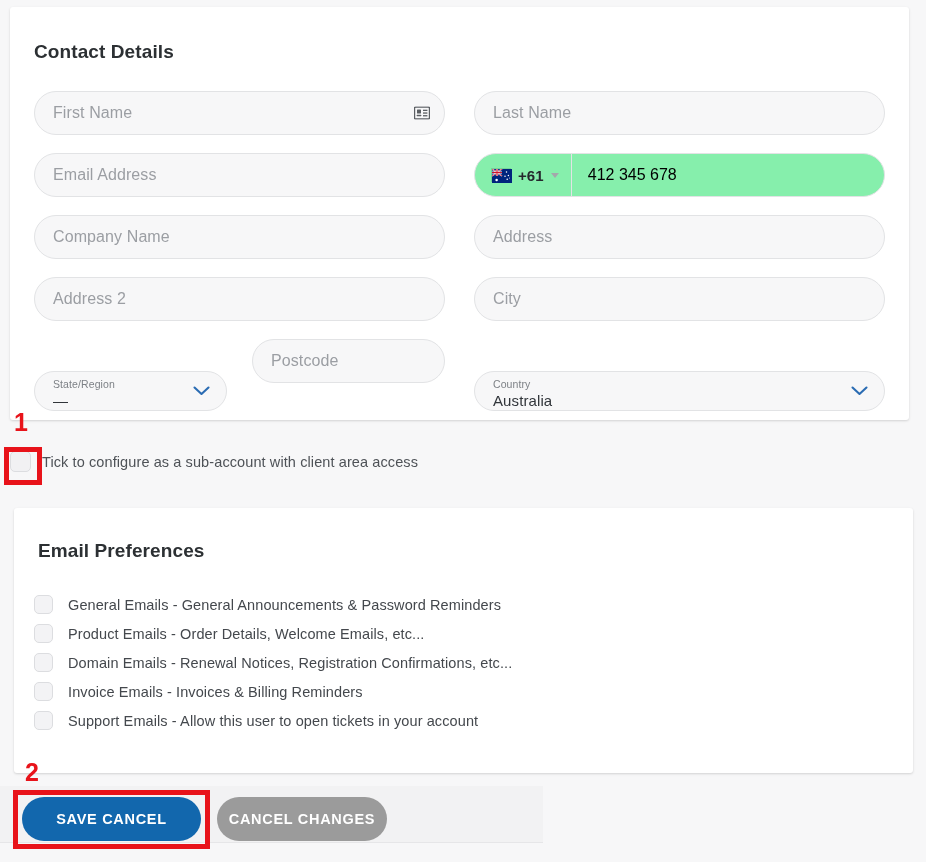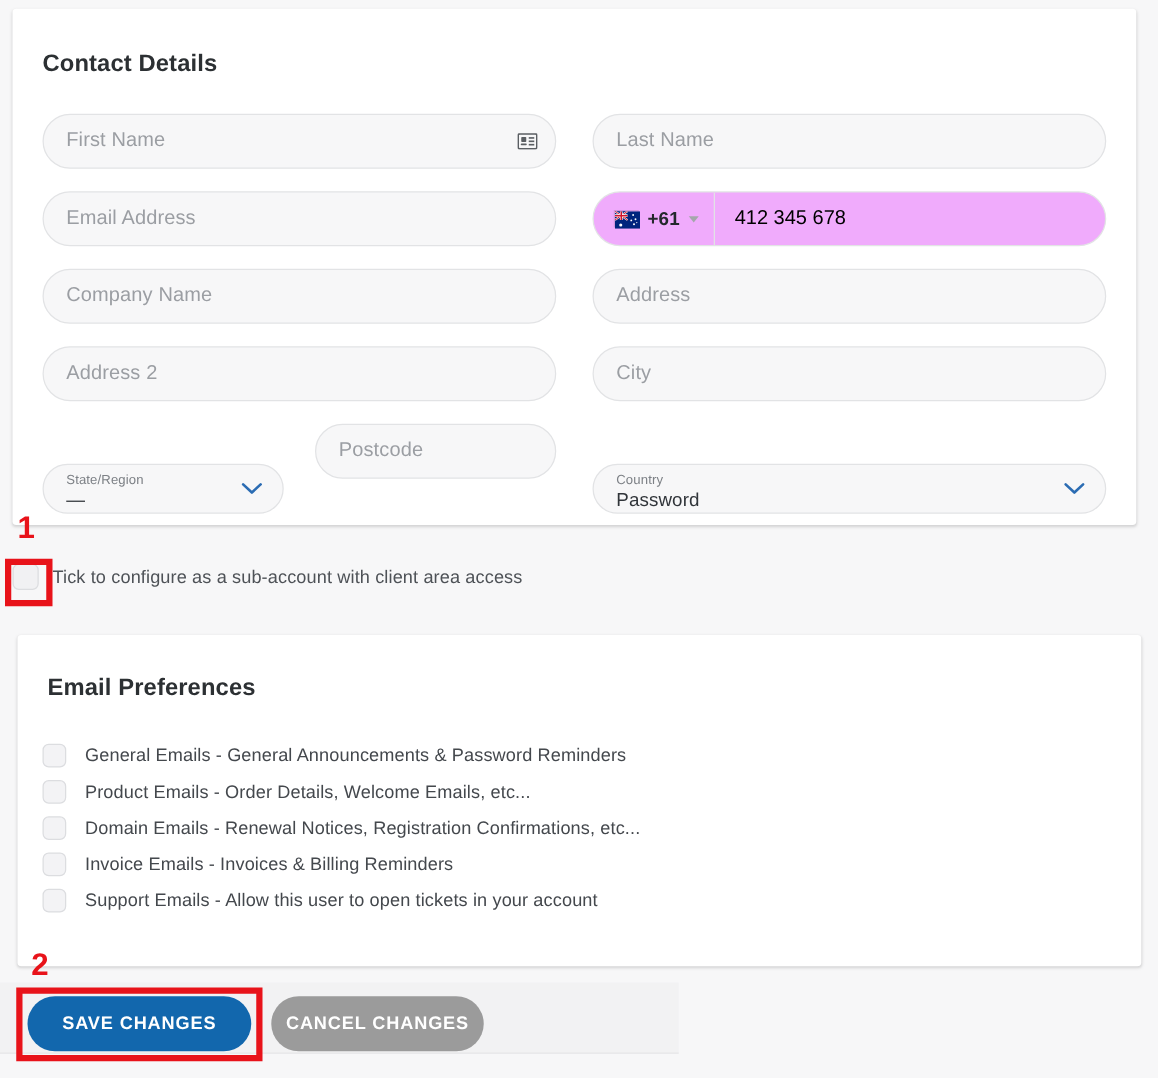--- a/index.html
+++ b/index.html
@@ -104,21 +104,21 @@
     top: 50%;
     transform: translateY(-50%);
     line-height: 0;
   }
 
   
   .phone-field {
     display: flex;
     align-items: stretch;
     height: 44px;
-    background: #f0abfc;
+    background: #86efac;
     border: 1px solid #e2e3e5;
     border-radius: 22px;
     overflow: hidden;
   }
   .phone-cc {
     display: flex;
     align-items: center;
     gap: 7px;
     padding: 0 12px 0 16px;
     border-right: 1px solid #e2e3e5;
@@ -350,21 +350,21 @@
                 </svg>
             </span>
           </div>
           <div class="field field-post">
             <span class="ph">Postcode</span>
           </div>
         </div>
         <div class="col-right">
           <div class="select-field">
             <div class="select-label">Country</div>
-            <div class="select-value">Password</div>
+            <div class="select-value">Australia</div>
             <span class="chevron">
               <svg width="17" height="10" viewBox="0 0 17 10">
                   <path d="M1.5 1.5 L8.5 8 L15.5 1.5" fill="none" stroke="#2b6cb3" stroke-width="2.1" stroke-linecap="round" stroke-linejoin="round"></path>
                 </svg>
             </span>
           </div>
         </div>
       </div>
 
     </div>
@@ -401,21 +401,21 @@
 
       <div class="pref-row">
         <span class="pref-cb"></span>
         <span class="pref-label">Support Emails - Allow this user to open tickets in your account</span>
       </div>
 
     </div>
   </div>
 
   <div id="footer-panel"></div>
-  <div class="btn" id="save-button">SAVE CHANGES</div>
+  <div class="btn" id="save-button">SAVE CANCEL</div>
   <div class="btn" id="cancel-button">CANCEL CHANGES</div>
 
   <div class="annot-num" id="annot-num-1">1</div>
   <div class="annot-box" id="annot-box-1"></div>
   <div class="annot-num" id="annot-num-2">2</div>
   <div class="annot-box" id="annot-box-2"></div>
 
 </div>
 
 </body></html>

